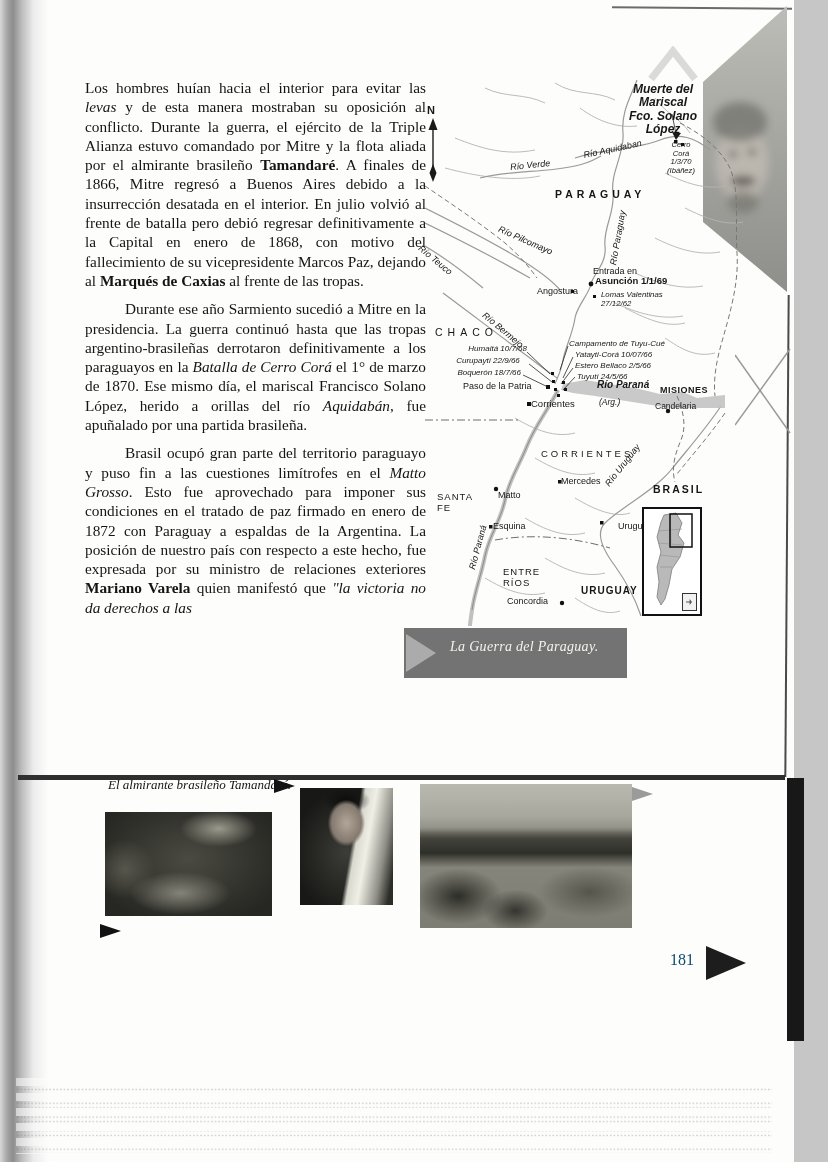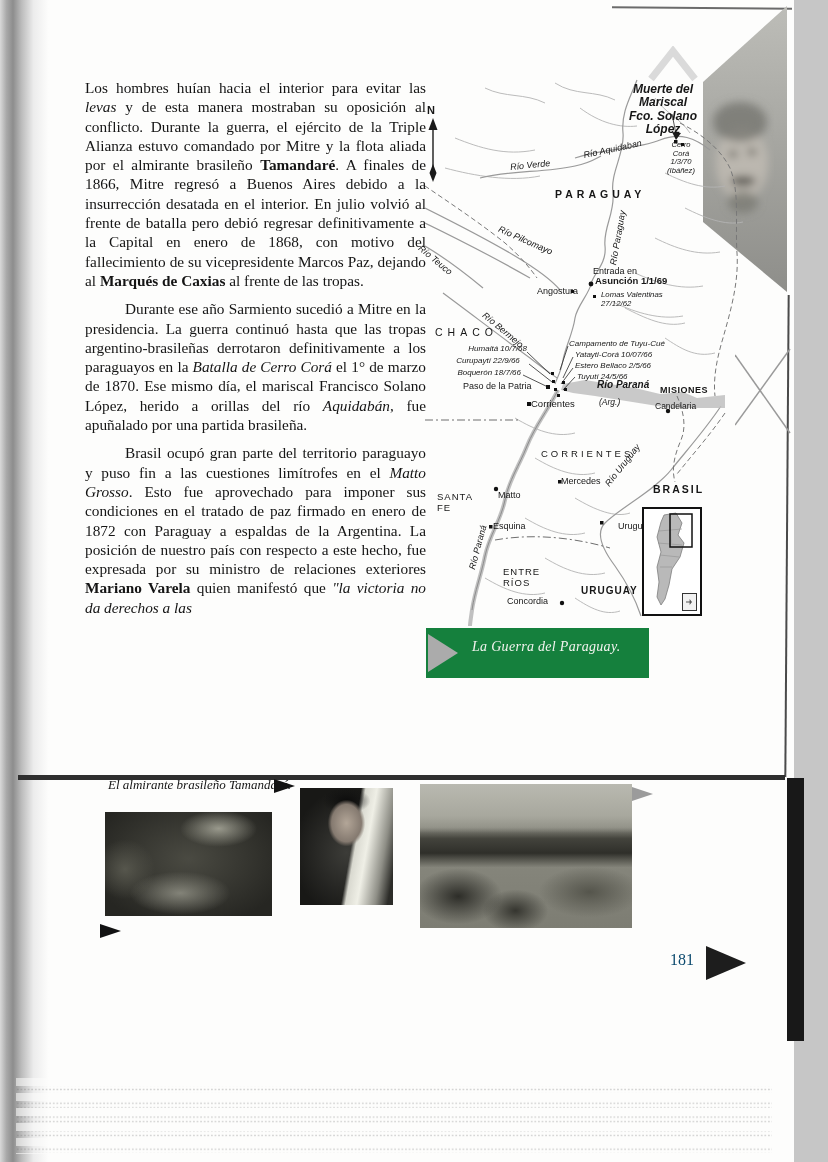--- a/index.html
+++ b/index.html
@@ -31,21 +31,21 @@
   .ml.it{font-style:italic;}
   .ml.bd{font-weight:bold;}
   .ml.ctr{text-align:center;}
   .ml.rt{text-align:right;}
   .ml.nw{white-space:nowrap;}
   .inset{position:absolute;left:217px;top:429px;width:56px;height:105px;background:#fff;border:2px solid #111;}
   .inset .glyphbox{position:absolute;right:3px;bottom:3px;width:13px;height:16px;border:1px solid #333;background:#f2f2f2;}
   .inset .glyphbox:after{content:"";position:absolute;left:3px;top:5px;width:6px;height:6px;background:#555;
      clip-path:polygon(0 40%,60% 40%,60% 0,100% 50%,60% 100%,60% 60%,0 60%);}
   
-  .banner{position:absolute;left:426px;top:628px;width:223px;height:50px;background:#15803d;}
+  .banner{position:absolute;left:404px;top:628px;width:223px;height:50px;background:#737373;}
   .banner .tri{position:absolute;left:2px;top:6px;width:0;height:0;
      border-top:19px solid transparent;border-bottom:19px solid transparent;border-left:30px solid #ababab;}
   .banner .cap{position:absolute;left:46px;top:11px;color:#f3f3ef;font-style:italic;font-size:14px;
      font-family:"Liberation Serif",serif;letter-spacing:.3px;}
   
   .figcap{position:absolute;font-family:"Liberation Serif",serif;font-style:italic;color:#141414;}
   .arrow{position:absolute;width:0;height:0;border-top:7px solid transparent;border-bottom:7px solid transparent;}
   .arrow.black{border-left:21px solid #121212;}
   .arrow.gray{border-left:21px solid #9b9b9b;}
   .img{position:absolute;}

